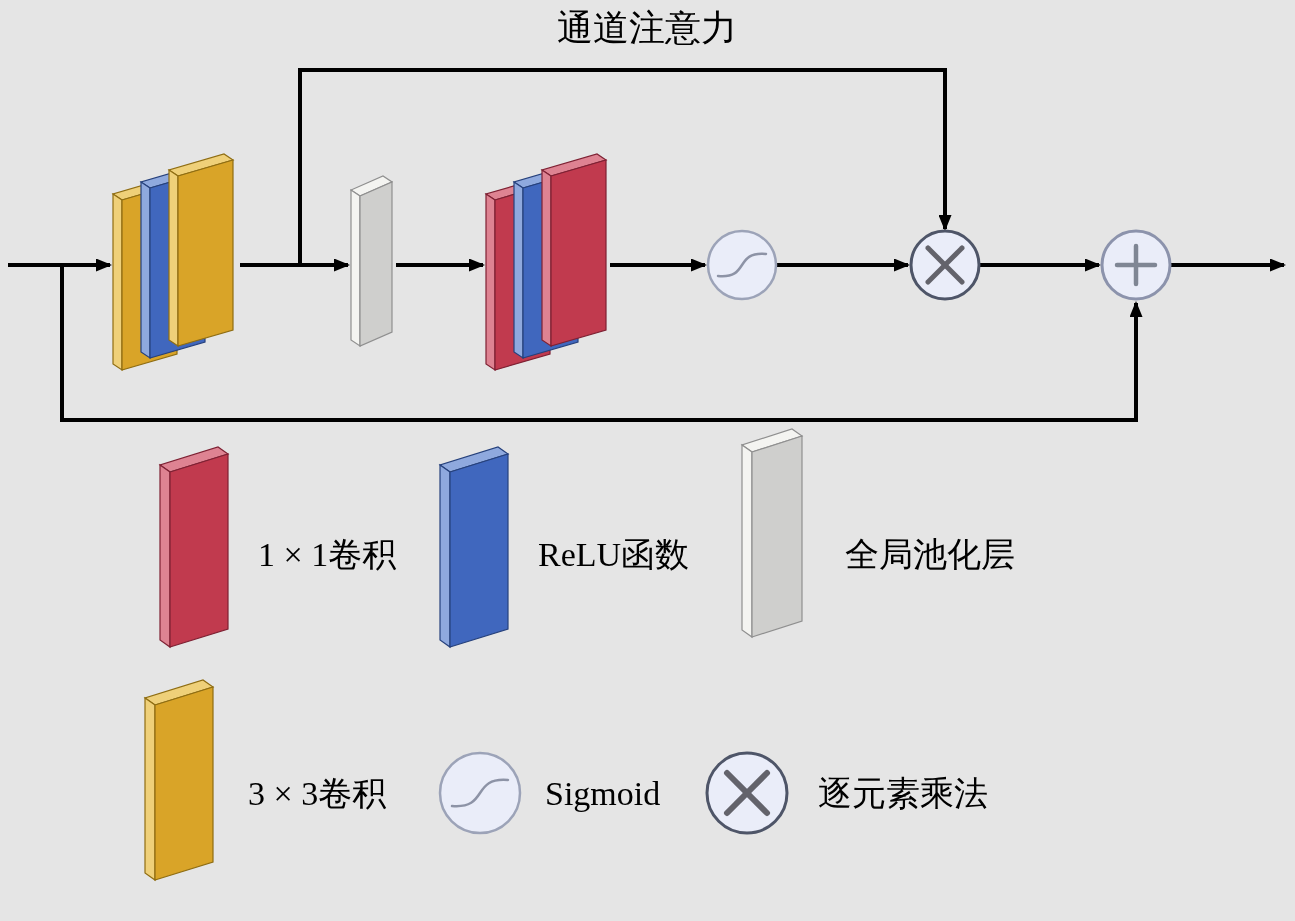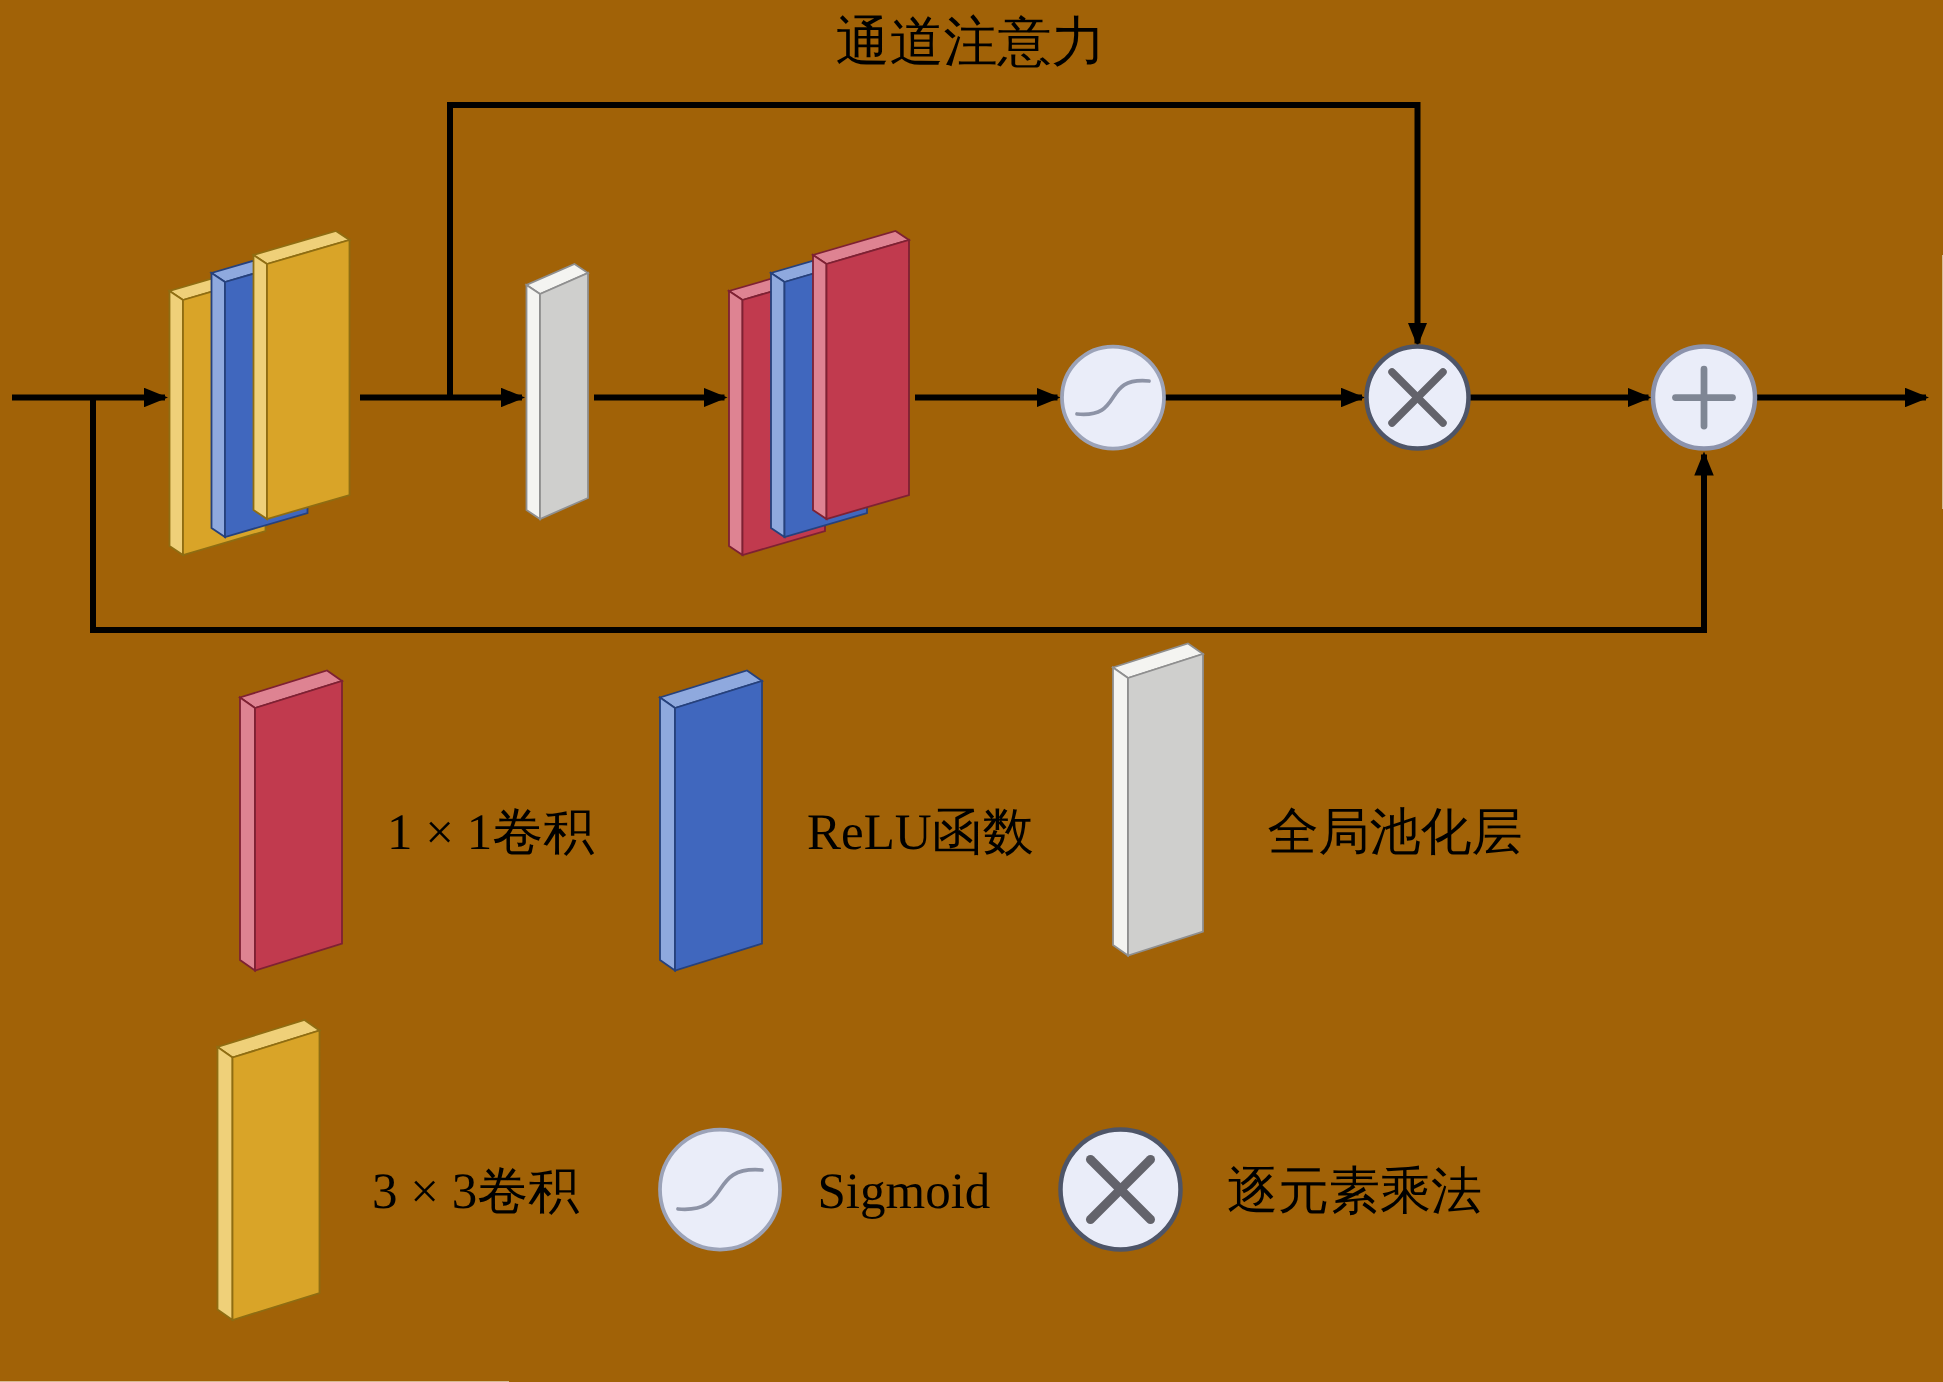--- a/index.html
+++ b/index.html
@@ -1,16 +1,16 @@
 <!DOCTYPE html>
 <html><head>
 <meta charset="utf-8">
 <style>
   html,body{margin:0;padding:0;background:#ffffff;}
-  .stage{position:relative;width:1295px;height:921px;background:#a16207;overflow:hidden;text-align:center;}
+  .stage{position:relative;width:1295px;height:921px;background:#e5e5e5;overflow:hidden;text-align:center;}
   svg{display:block;}
   .flow{stroke:#000;stroke-width:4;fill:none;}
   .y-face{stroke:#8F6D12;stroke-width:1.2;}
   .b-face{stroke:#26417C;stroke-width:1.2;}
   .r-face{stroke:#7E2133;stroke-width:1.2;}
   .g-face{stroke:#8F8F8F;stroke-width:1.2;}
   .y-edge{fill:#EFD079;stroke:#8F6D12;stroke-width:1.2;}
   .b-edge{fill:#8FA9DE;stroke:#26417C;stroke-width:1.2;}
   .r-edge{fill:#DE8392;stroke:#7E2133;stroke-width:1.2;}
   .g-edge{fill:#F4F4F1;stroke:#8F8F8F;stroke-width:1.2;}

